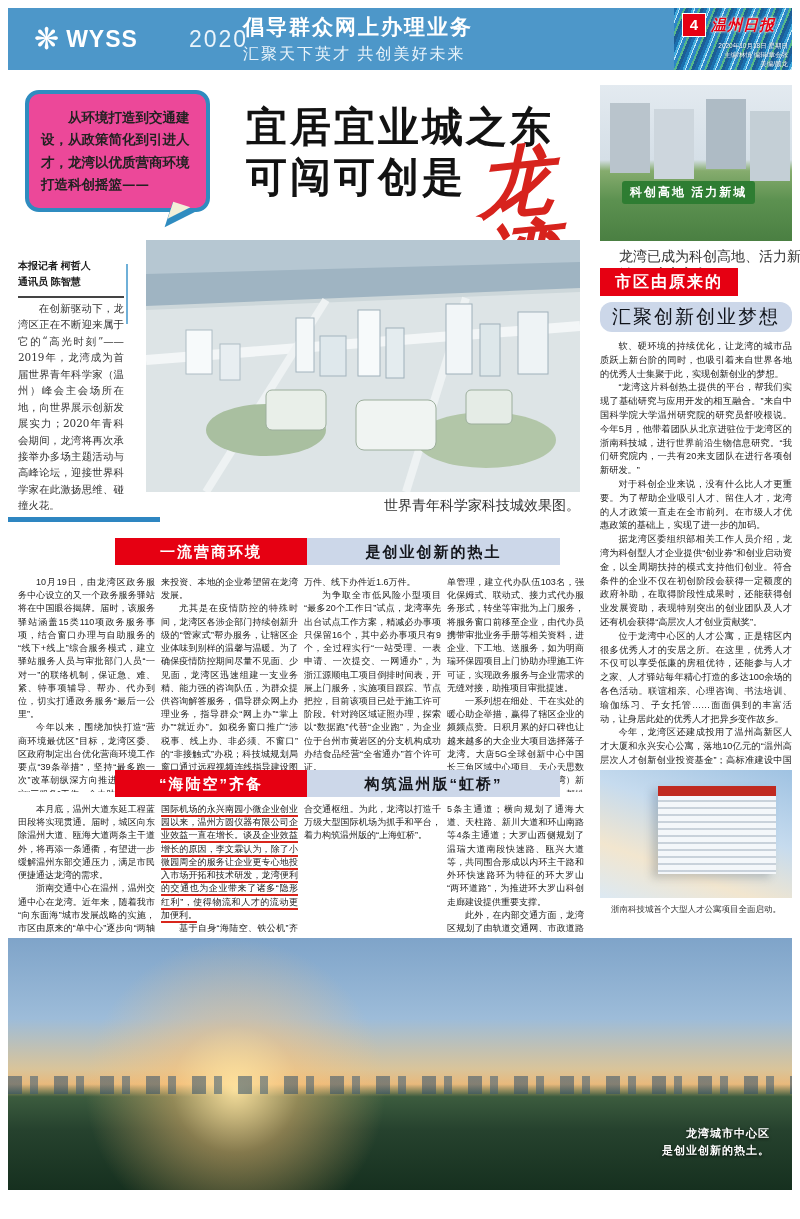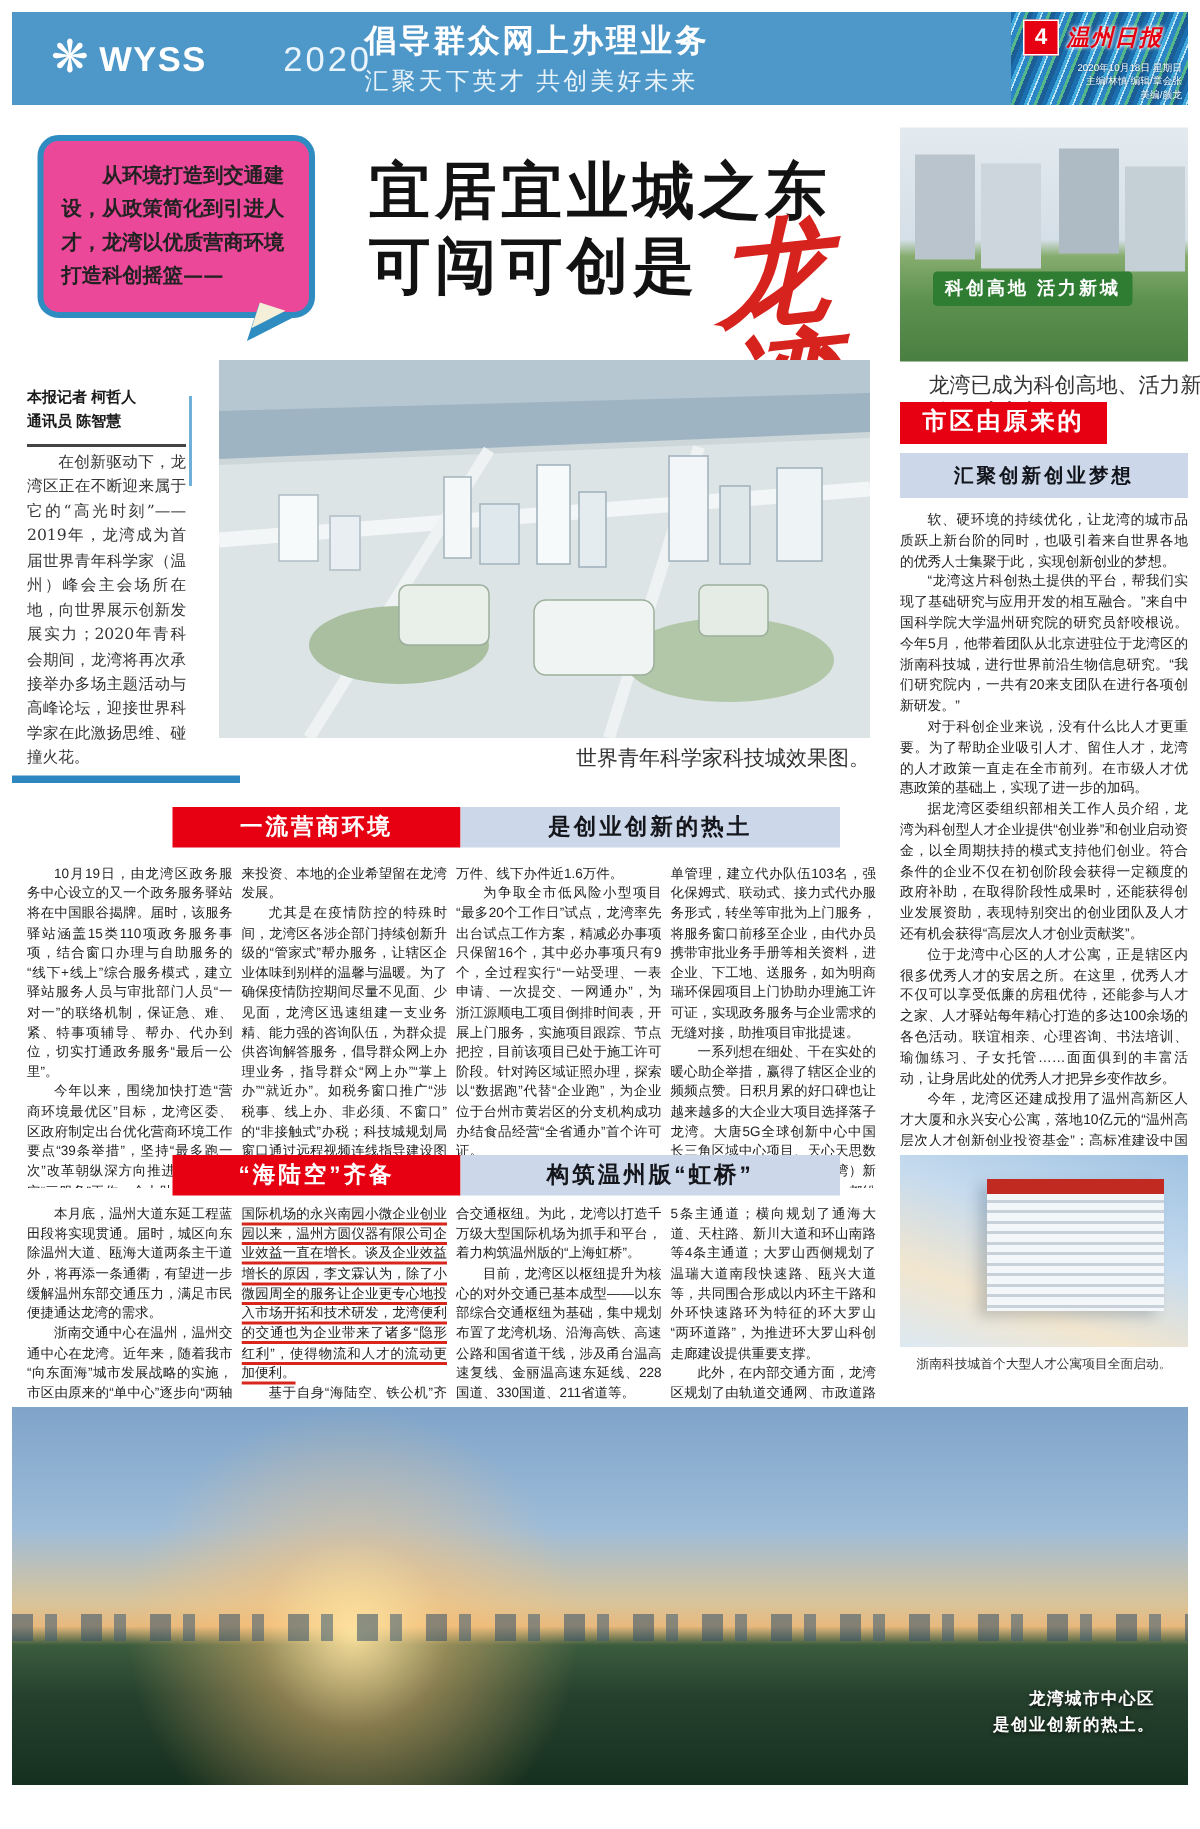--- a/index.html
+++ b/index.html
@@ -43,21 +43,21 @@
   .ptr-b1{position:absolute;left:10px;top:18px;width:40px;height:70px;background:#b9c4cc;box-shadow:44px 6px 0 #cdd6dd,96px -4px 0 #aebbc5,140px 8px 0 #c4cfd6;}
   .ptr-sign{position:absolute;left:22px;top:96px;padding:3px 8px;background:#2e7d32;border-radius:3px;
      color:#fff;font-size:12px;font-weight:bold;letter-spacing:2px;white-space:nowrap;}
   .cap-tr{position:absolute;left:600px;top:248px;width:192px;font-family:"DejaVu Serif",serif;
      font-size:14px;color:#333;margin-left:19px;}
   .cap-tr b{font-family:"Liberation Sans",sans-serif;}
   
   .rail-tag{position:absolute;left:600px;top:268px;width:138px;height:28px;background:#e60012;color:#fff;
      font-weight:bold;font-size:16px;letter-spacing:2px;text-align:center;line-height:28px;}
   .rail-title{position:absolute;left:600px;top:302px;width:192px;height:30px;background:#ccd7e9;color:#10131a;
-     font-weight:bold;font-size:13px;letter-spacing:2px;text-align:center;line-height:30px;}
+     font-weight:normal;font-size:19px;letter-spacing:2px;text-align:center;line-height:30px;border-radius:12px;}
   .rail-body{position:absolute;left:600px;top:340px;width:192px;height:424px;overflow:hidden;
      font-size:9.2px;line-height:1.5;text-align:justify;color:#222;}
   .rail-body p,.cols p{margin:0;text-indent:2em;}
   p.cont{text-indent:0 !important;}
   .photo-rail{position:absolute;left:600px;top:770px;width:192px;height:128px;overflow:hidden;
      background:linear-gradient(200deg,#9fc2e2 0%,#c6dbee 40%,#f2e6cf 72%,#dce9f3 100%);}
   .rail-bld{position:absolute;right:16px;top:16px;width:118px;height:88px;background:#f4f7fa;
      background-image:repeating-linear-gradient(180deg,rgba(120,140,160,.35) 0 2px,transparent 2px 7px);
      box-shadow:-6px 4px 8px rgba(60,80,100,.25);}
   .rail-bld-sign{position:absolute;left:0;top:0;width:100%;height:10px;background:#c02a20;}
@@ -224,21 +224,20 @@
     <div class="col">
         <p>本月底，温州大道东延工程蓝田段将实现贯通。届时，城区向东除温州大道、瓯海大道两条主干道外，将再添一条通衢，有望进一步缓解温州东部交通压力，满足市民便捷通达龙湾的需求。</p>
         <p>浙南交通中心在温州，温州交通中心在龙湾。近年来，随着我市“向东面海”城市发展战略的实施，市区由原来的“单中心”逐步向“两轴两心”转变，大量都市级基础设施和产业布局城市东部。龙湾区便是这一战略的直接受益者，迎来了交通建设前所未有的新热潮。</p>
       </div>
     <div class="col">
         <p class="u-red cont">国际机场的永兴南园小微企业创业园以来，温州方圆仪器有限公司企业效益一直在增长。谈及企业效益增长的原因，李文霖认为，除了小微园周全的服务让企业更专心地投入市场开拓和技术研发，龙湾便利的交通也为企业带来了诸多“隐形红利”，使得物流和人才的流动更加便利。</p>
         <p>基于自身“海陆空、铁公机”齐备的优势，龙湾正在努力构建温州市唯一集机场、码头、高速公路、高速铁路、城市快速路等交通设施为一体的现代综合交通运输体系。一个腾飞的温州东部交通枢纽，正呼之欲出。</p>
       </div>
     <div class="col">
         <p class="cont">合交通枢纽。为此，龙湾以打造千万级大型国际机场为抓手和平台，着力构筑温州版的“上海虹桥”。</p>
-        <p>目前，龙湾区以枢纽提升为核心的对外交通已基本成型——以东部综合交通枢纽为基础，集中规划布置了龙湾机场、沿海高铁、高速公路和国省道干线，涉及甬台温高速复线、金丽温高速东延线、228国道、330国道、211省道等。</p>
       </div>
     <div class="col">
         <p class="cont">5条主通道；横向规划了通海大道、天柱路、新川大道和环山南路等4条主通道；大罗山西侧规划了温瑞大道南段快速路、瓯兴大道等，共同围合形成以内环主干路和外环快速路环为特征的环大罗山“两环道路”，为推进环大罗山科创走廊建设提供重要支撑。</p>
         <p>此外，在内部交通方面，龙湾区规划了由轨道交通网、市政道路网、公共交通网组成的综合立体交通体系，涉及市域铁路S1线和S2线、地铁M2线、城市快速路、主干路和支路、快速公交BRT和常规公交等，为市民出行提供更多的获得感。</p>
       </div>
   </div>
 
   <div class="photo-bottom">
     <div class="skyline"></div>
     <div class="cap-bottom">

